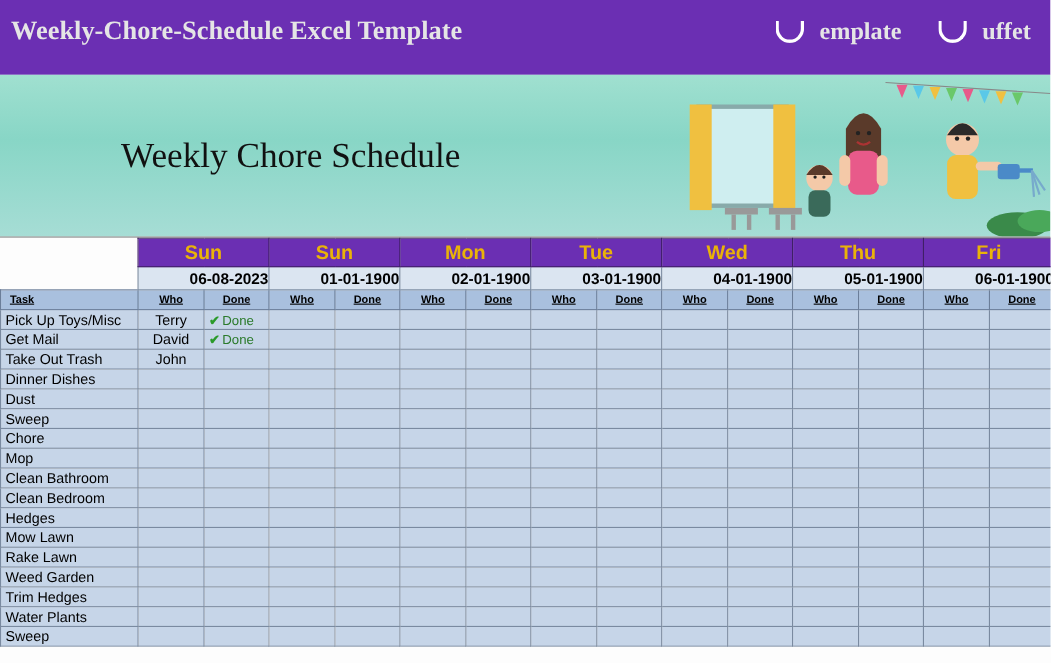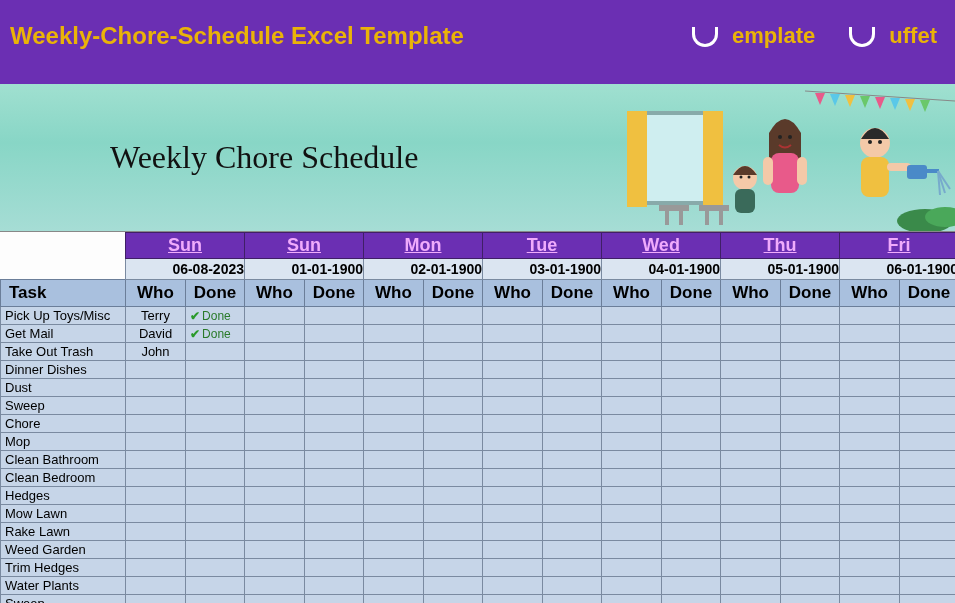--- a/index.html
+++ b/index.html
@@ -4,26 +4,27 @@
 <style>
   * { box-sizing: border-box; margin: 0; padding: 0; }
   body {
     font-family: Arial, Helvetica, sans-serif;
     background: #fdfdfd;
     width: 955px;
     overflow: hidden;
   }
   .top-bar {
     background: #6b2fb3;
-    color: #eab308;
+    color: #e5e5e5;
     display: flex;
     align-items: center;
     justify-content: space-between;
     padding: 10px 18px 22px 10px;
-    height: 84px;
+    height: 68px;
+    font-family: Liberation Serif, serif;
   }
   .top-bar h1 {
     font-size: 24px;
     font-weight: bold;
   }
   .logo {
     font-size: 22px;
     font-weight: bold;
     display: flex;
     align-items: flex-end;
@@ -68,45 +69,45 @@
   table {
     border-collapse: collapse;
     width: 100%;
     table-layout: fixed;
   }
   col.task-col { width: 125px; }
   col.who-col  { width: 60px; }
   col.done-col { width: 59px; }
   .day-header td {
     background: #6b2fb3;
-    color: #f0abfc;
+    color: #eab308;
     font-weight: bold;
     font-size: 18px;
     text-align: center;
     padding: 2px 0;
     border: 1px solid #3f1f66;
-    text-decoration: underline;
   }
   .day-header td.blank { background: #fdfdfd; border: none; }
   .date-row td {
     background: #dbe5f1;
     font-weight: bold;
     font-size: 14px;
     text-align: right;
     padding: 2px 0;
     border: 1px solid #7a8aa0;
   }
   .date-row td.blank { background: #fdfdfd; border: none; }
   .sub-header td {
     background: #a9c0de;
     font-weight: bold;
-    font-size: 17px;
+    font-size: 10px;
     text-align: center;
     padding: 3px 4px;
     border: 1px solid #6b7e99;
+    text-decoration: underline;
   }
   .sub-header td.task { text-align: left; padding-left: 8px; }
   tbody.data td {
     background: #c6d5e8;
     border: 1px solid #7a8aa0;
     font-size: 13px;
     padding: 1px 4px;
     height: 18px;
     text-align: left;
     white-space: nowrap;

